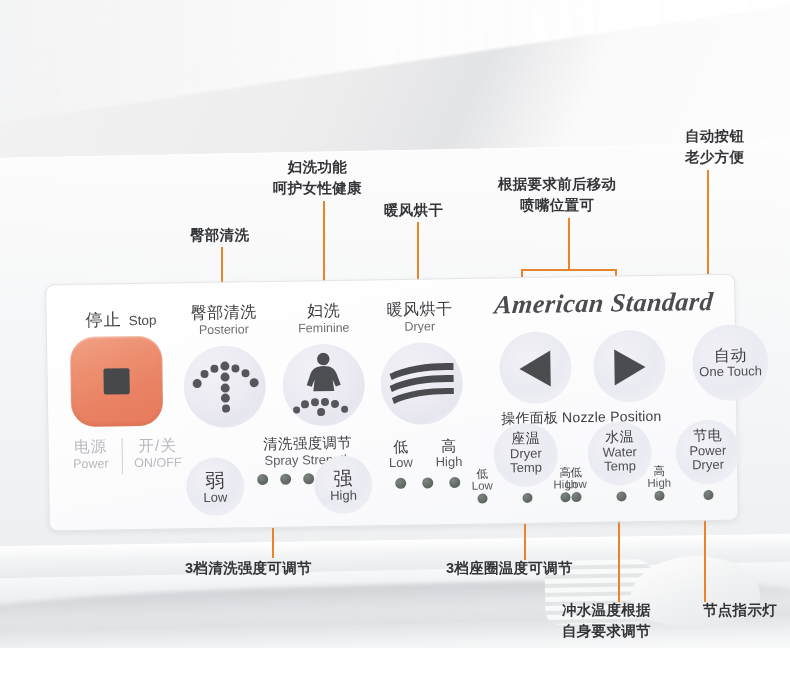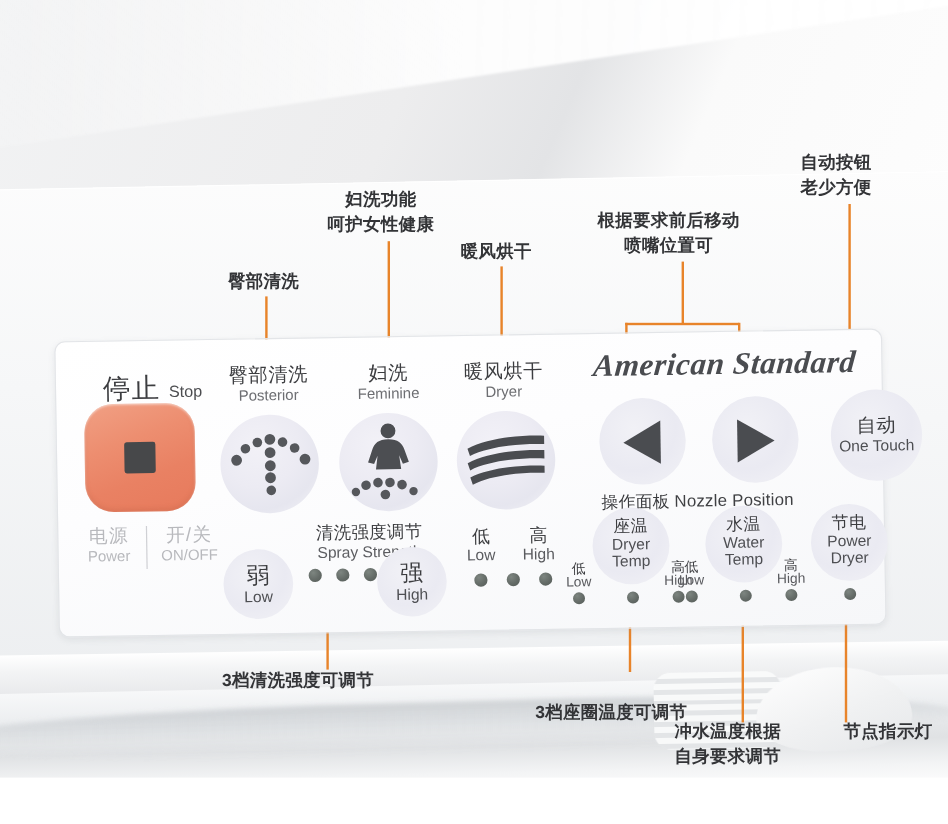--- a/index.html
+++ b/index.html
@@ -61,21 +61,21 @@
     box-shadow:0 2px 5px rgba(150,155,160,.18);}
   .pkey{position:absolute;border-radius:50%;
     background:radial-gradient(circle at 38% 32%,#f2f1f7 0%,#ecebf3 45%,#e6e6ef 70%,#f4f4f8 100%);}
   .pkey.dim{background:radial-gradient(circle at 40% 35%,#f1f1f6 0%,#eaeaf2 55%,#f2f2f6 100%);}
 
   .lbl{position:absolute;text-align:center;white-space:nowrap;color:#5a5b5f;}
   .lbl .cn{display:block;font-size:16px;color:#3c3d40;letter-spacing:.5px;}
   .lbl .en{display:block;font-size:12.5px;color:#6d6e72;margin-top:-1px;}
 
   .stop-lbl{position:absolute;white-space:nowrap;}
-  .stop-lbl .cn{font-size:23px;color:#3c3d40;letter-spacing:1px;}
+  .stop-lbl .cn{font-size:17px;color:#3c3d40;letter-spacing:1px;}
   .stop-lbl .en{font-size:13.5px;color:#4c4d50;margin-left:7px;}
 
   .power-btn{position:absolute;width:92px;height:90px;border-radius:24px;
     background:linear-gradient(160deg,#f1a084 0%,#ed8e70 35%,#e98163 65%,#e77a5c 100%);
     box-shadow:inset 0 1px 2px rgba(255,255,255,.55),inset 0 -2px 4px rgba(170,80,55,.22);}
   .power-sq{position:absolute;left:33px;top:32px;width:26px;height:26px;background:#47484a;border-radius:2px;}
 
   .power-sub{position:absolute;white-space:nowrap;color:#b8b9bd;text-align:center;}
   .power-sub .cn{display:block;font-size:15.5px;letter-spacing:1px;}
   .power-sub .en{display:block;font-size:12.5px;margin-top:-1px;}
@@ -141,34 +141,34 @@
 
   <div class="callout" style="left:384px;top:200px;">
     <div>暖风烘干</div>
   </div>
 
   <div class="callout" style="left:498px;top:174px;text-align:center;">
     <div>根据要求前后移动</div>
     <div>喷嘴位置可</div>
   </div>
 
-  <div class="callout" style="left:667px;top:126px;text-align:center;">
+  <div class="callout" style="left:685px;top:126px;text-align:center;">
     <div>自动按钮</div>
     <div>老少方便</div>
   </div>
 
   <div class="callout" style="left:71px;top:508px;">
     <div>电源开关</div>
   </div>
 
   <div class="callout" style="left:185px;top:558px;">
     <div>3档清洗强度可调节</div>
   </div>
 
-  <div class="callout" style="left:446px;top:558px;margin-top:26px;">
+  <div class="callout" style="left:446px;top:558px;">
     <div>3档座圈温度可调节</div>
   </div>
 
   <div class="callout" style="left:562px;top:600px;">
     <div>冲水温度根据</div>
     <div>自身要求调节</div>
   </div>
 
   <div class="callout" style="left:703px;top:600px;">
     <div>节点指示灯</div>

